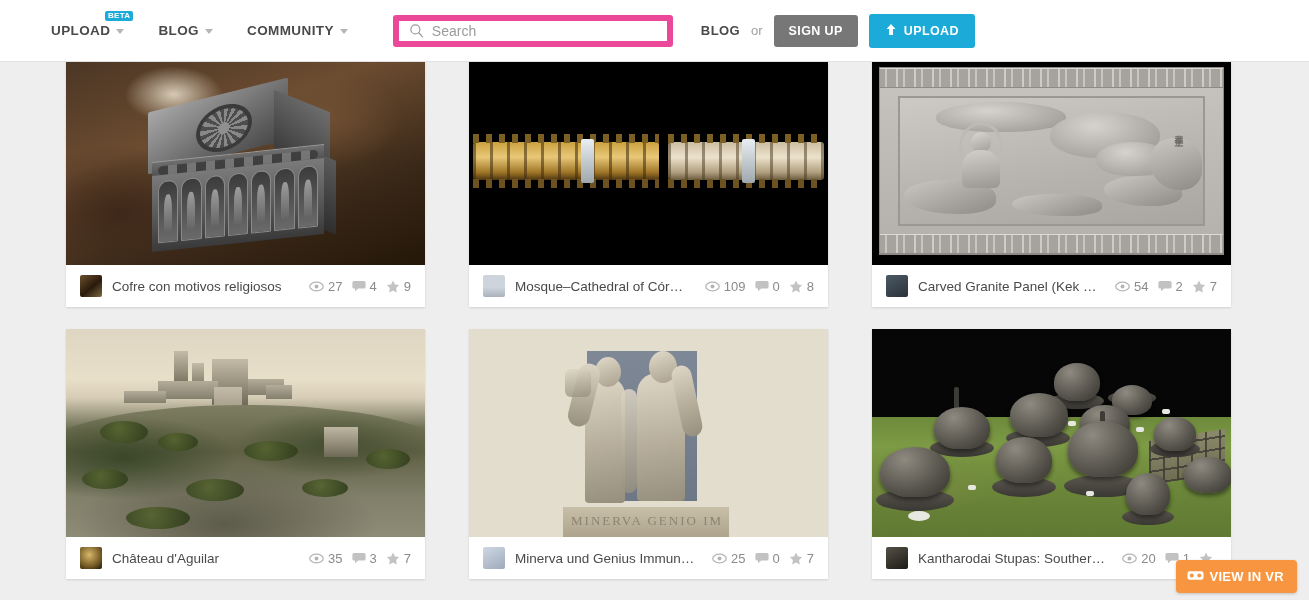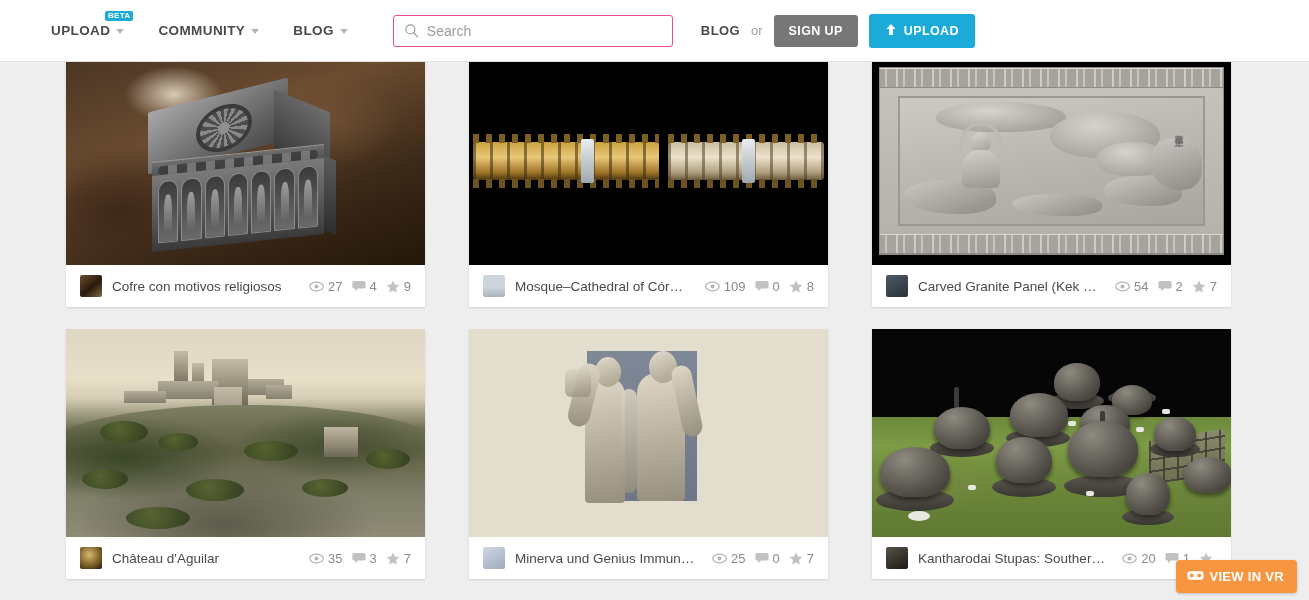--- a/index.html
+++ b/index.html
@@ -62,21 +62,21 @@
     letter-spacing: 0.3px;
     padding: 1px 3px 1px 3px;
     border-radius: 2px;
     line-height: 1.1;
   }
 
   .search-box {
     position: relative;
     margin-left: 28px;
     width: 280px; height: 32px;
-    border: 1px solid #ec4899;
+    border: 6px solid #ec4899;
     border-radius: 3px;
     background: #fff;
     display: flex; align-items: center;
   }
   .search-icon {
     margin-left: 10px; margin-right: 8px;
     display: flex; align-items: center;
   }
   .search-input {
     border: none; outline: none;
@@ -475,25 +475,25 @@
 <div class="header">
 
 
   <nav class="nav">
     <div class="nav-item">
       <span>UPLOAD</span>
       <span class="beta-badge">BETA</span>
       <span class="caret"></span>
     </div>
     <div class="nav-item">
+      <span>BLOG</span>
+      <span class="caret"></span>
+    </div>
+    <div class="nav-item">
       <span>COMMUNITY</span>
-      <span class="caret"></span>
-    </div>
-    <div class="nav-item">
-      <span>BLOG</span>
       <span class="caret"></span>
     </div>
   </nav>
 
   <div class="search-box">
     <span class="search-icon">
       <svg width="15" height="15" viewBox="0 0 20 20">
         <circle cx="8.5" cy="8.5" r="6" fill="none" stroke="#9b9b9b" stroke-width="1.6"></circle>
         <line x1="13" y1="13" x2="18" y2="18.5" stroke="#9b9b9b" stroke-width="1.6" stroke-linecap="round"></line>
       </svg>
@@ -742,20 +742,23 @@
 
         <div class="figure" style="left:116px;top:48px;width:40px;height:126px;border-radius:18px 18px 4px 4px;"></div>
         <div class="fig-head" style="left:126px;top:28px;width:26px;height:30px;"></div>
         <div class="figure" style="left:104px;top:34px;width:22px;height:64px;border-radius:12px;transform:rotate(14deg);"></div>
 
         <div class="figure" style="left:168px;top:44px;width:48px;height:128px;border-radius:20px 20px 4px 4px;"></div>
         <div class="fig-head" style="left:180px;top:22px;width:28px;height:32px;"></div>
         <div class="figure" style="left:208px;top:36px;width:20px;height:72px;border-radius:10px;transform:rotate(-12deg);"></div>
         <div class="figure" style="left:152px;top:60px;width:16px;height:104px;border-radius:8px;opacity:.85;"></div>
         <div class="figure" style="left:96px;top:40px;width:26px;height:28px;border-radius:6px;opacity:.8;"></div>
+        <div class="relief-plinth">
+          <span>MINERVA GENIO IM</span>
+        </div>
       </div>
     </div>
     <div class="card-foot">
       <div class="avatar av-minerva"></div>
       <div class="card-title">Minerva und Genius Immunium</div>
       <div class="stats">
         <div class="stat">
           <span>
             <svg width="15" height="11" viewBox="0 0 16 11">
                 <ellipse cx="8" cy="5.5" rx="7.2" ry="4.6" fill="none" stroke="#b4b4b4" stroke-width="1.3"></ellipse>

